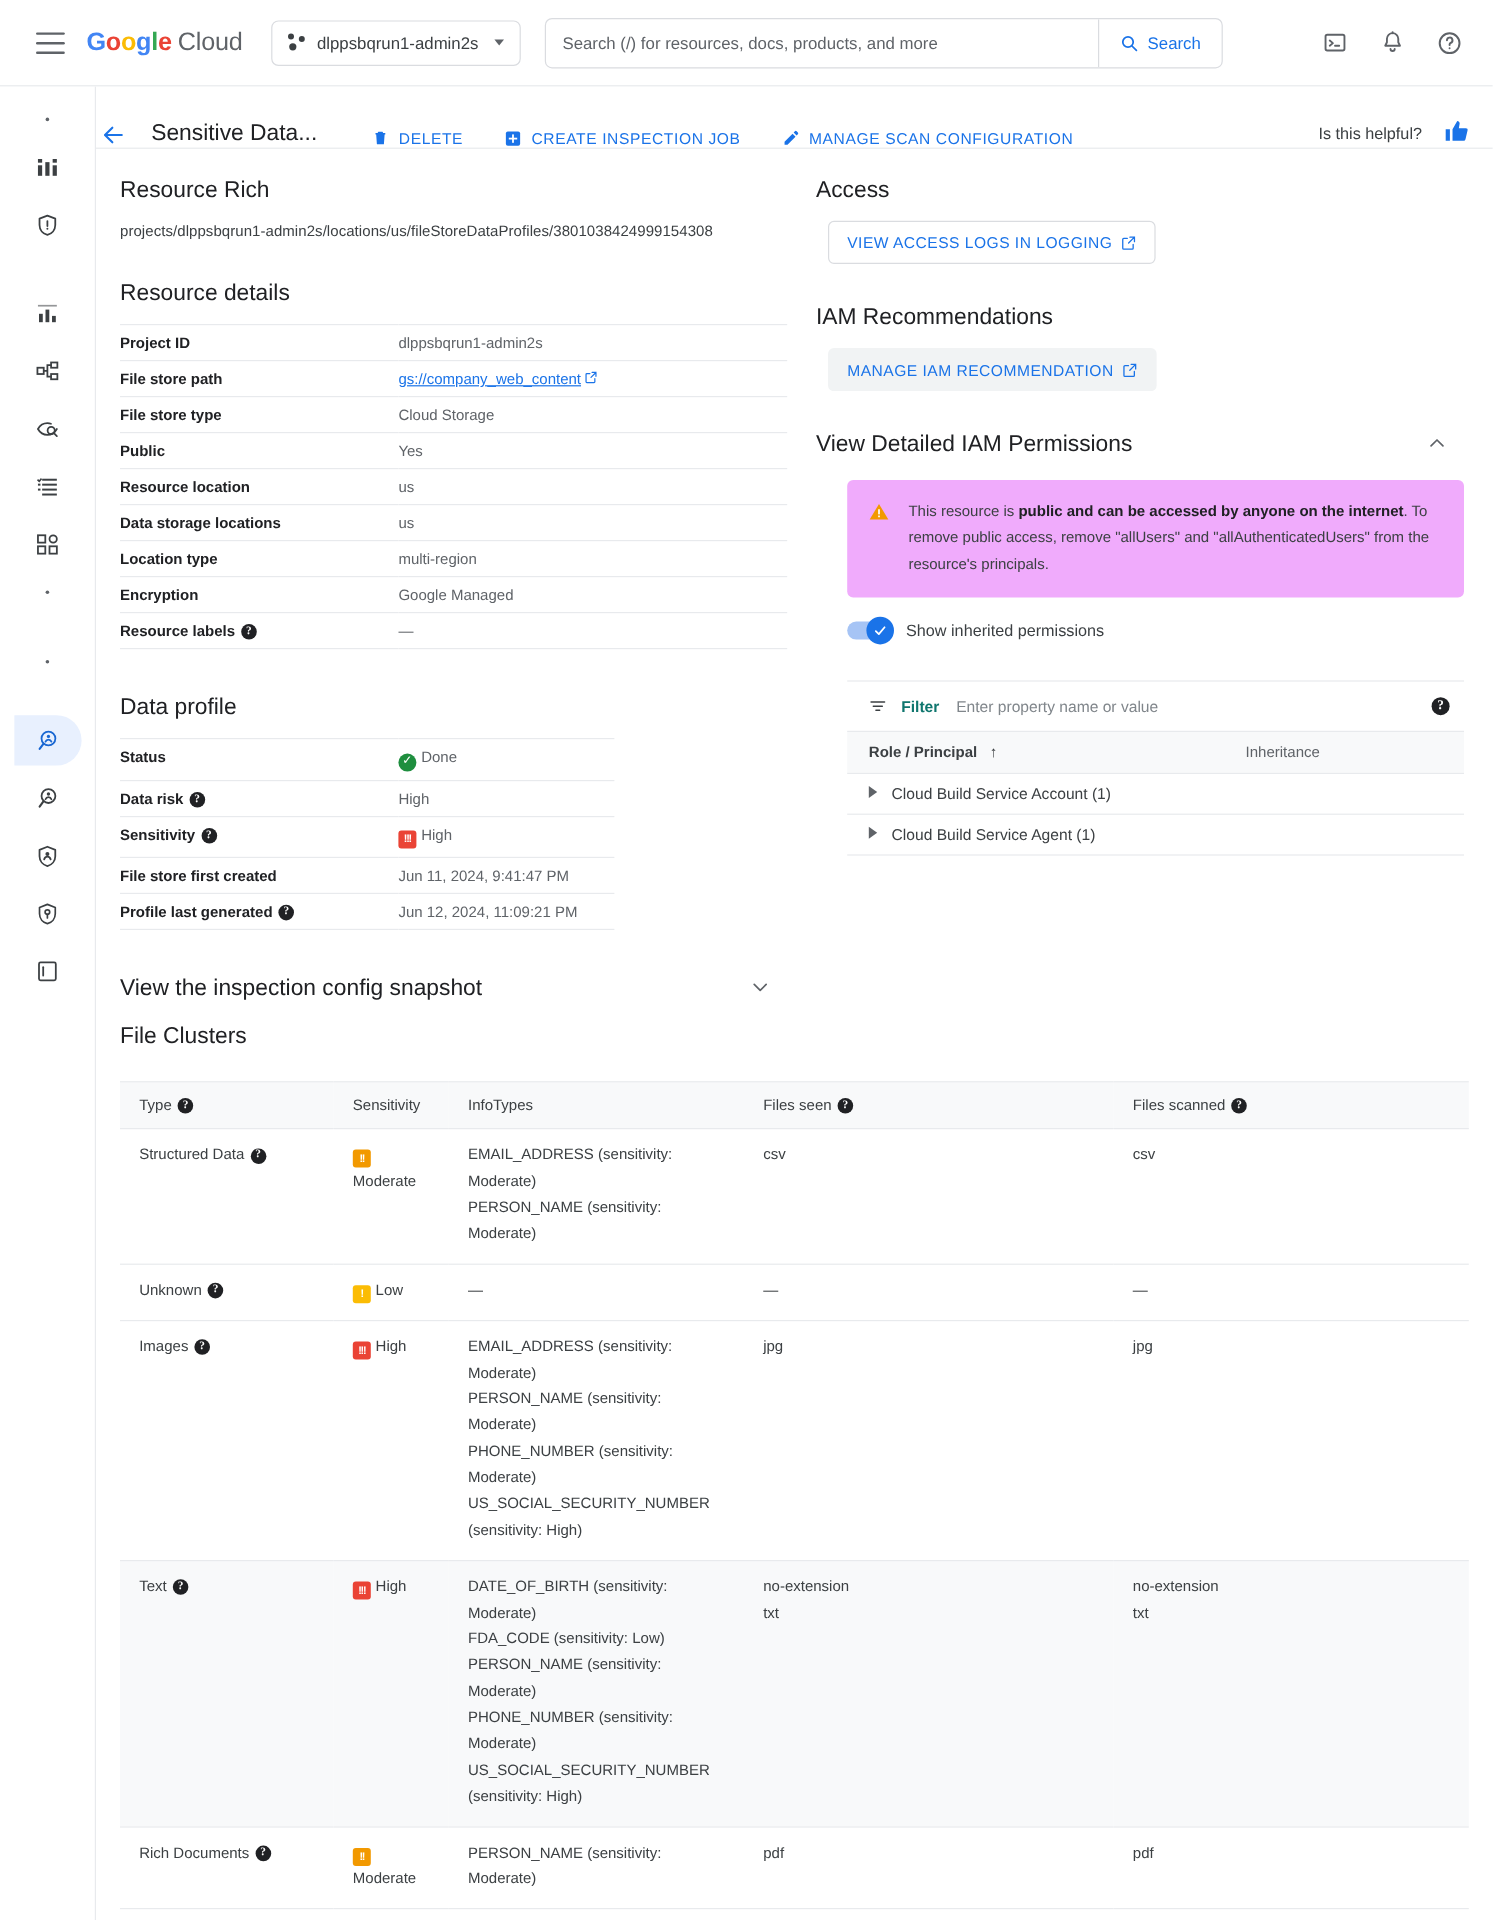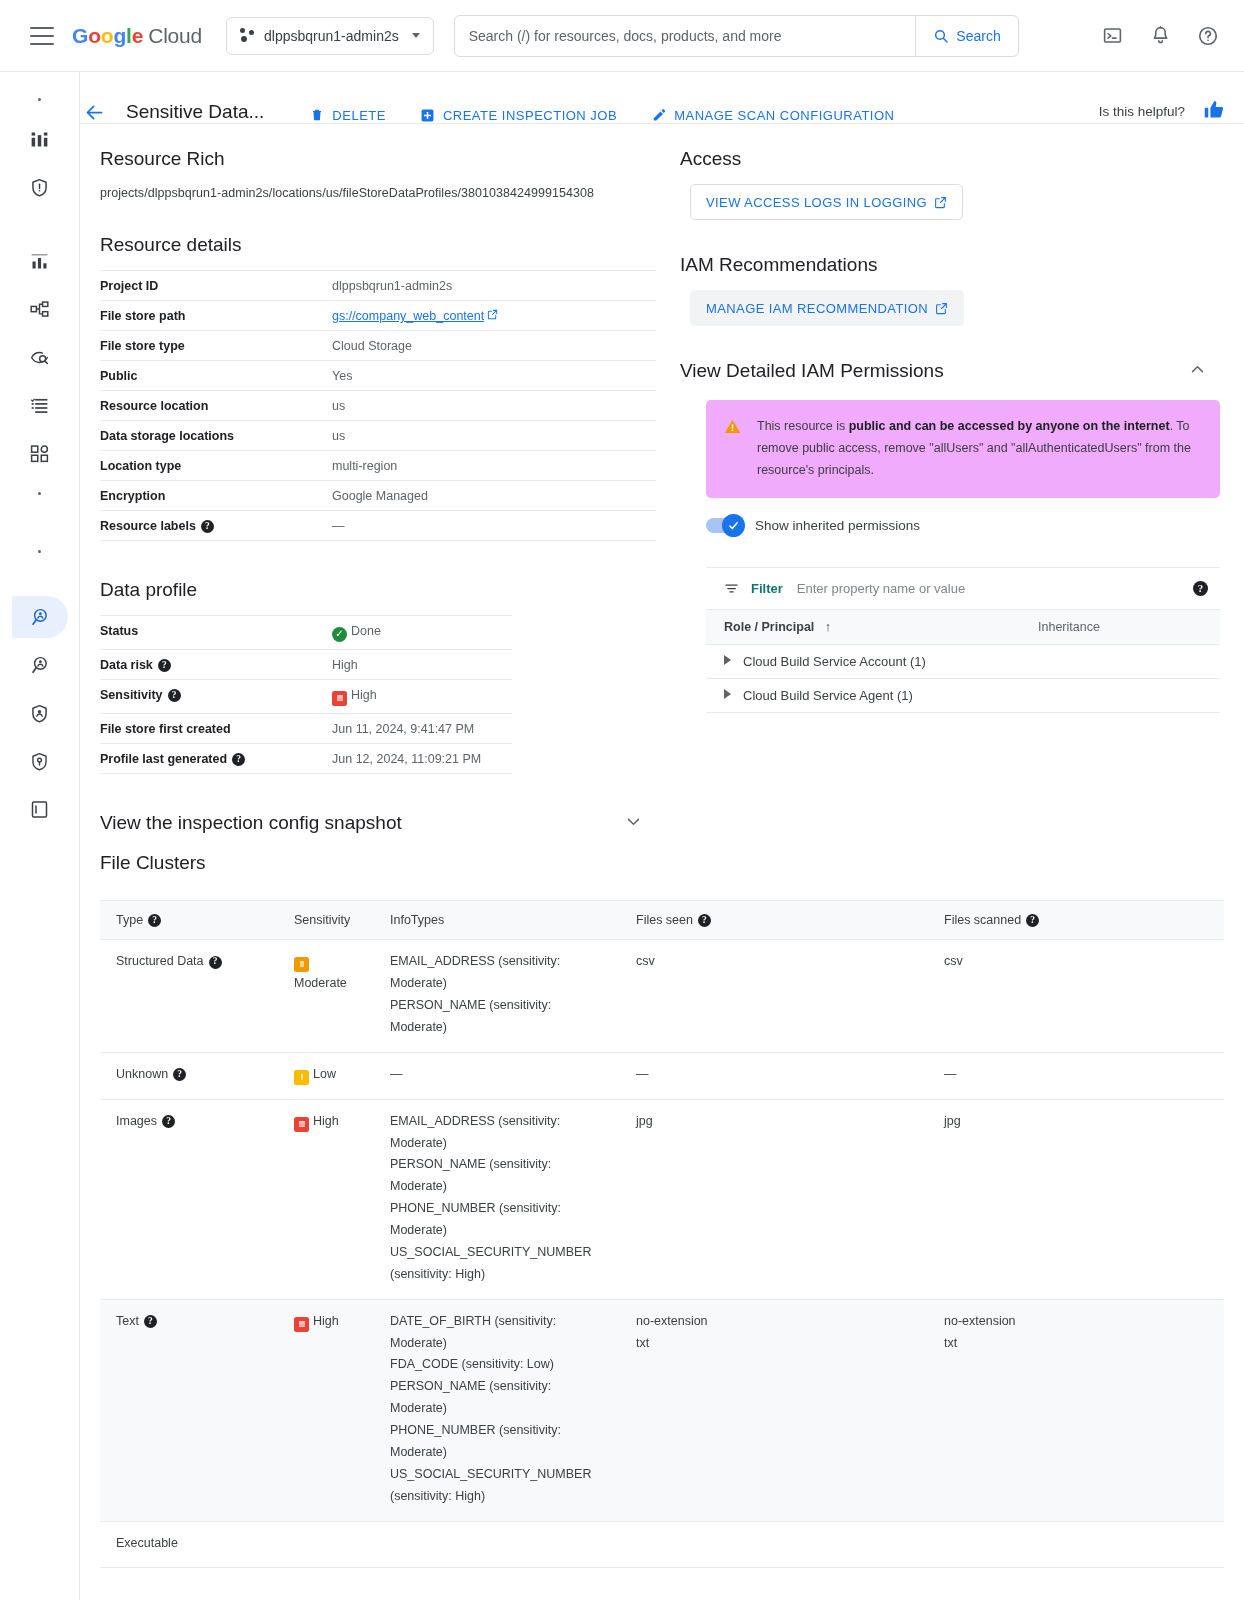--- a/index.html
+++ b/index.html
@@ -688,20 +688,39 @@
               </div>
             </td>
             <td>
               <div class="infolist">
                 <div>no-extension</div>
                 <div>txt</div>
               </div>
             </td>
           </tr>
           <tr class="">
+            <td>Rich Documents<span class="hlp">?</span></td>
+            <td><span class="badge mod">!!</span><br><span>Moderate</span></td>
+            <td>
+              <div class="infolist">
+                <div>PERSON_NAME (sensitivity: Moderate)</div>
+              </div>
+            </td>
+            <td>
+              <div class="infolist">
+                <div>pdf</div>
+              </div>
+            </td>
+            <td>
+              <div class="infolist">
+                <div>pdf</div>
+              </div>
+            </td>
+          </tr>
+          <tr class="">
             <td>Executable</td>
             <td></td>
             <td></td>
             <td></td>
             <td></td>
           </tr>
         </tbody>
     </table>
   </div>
 </div>

